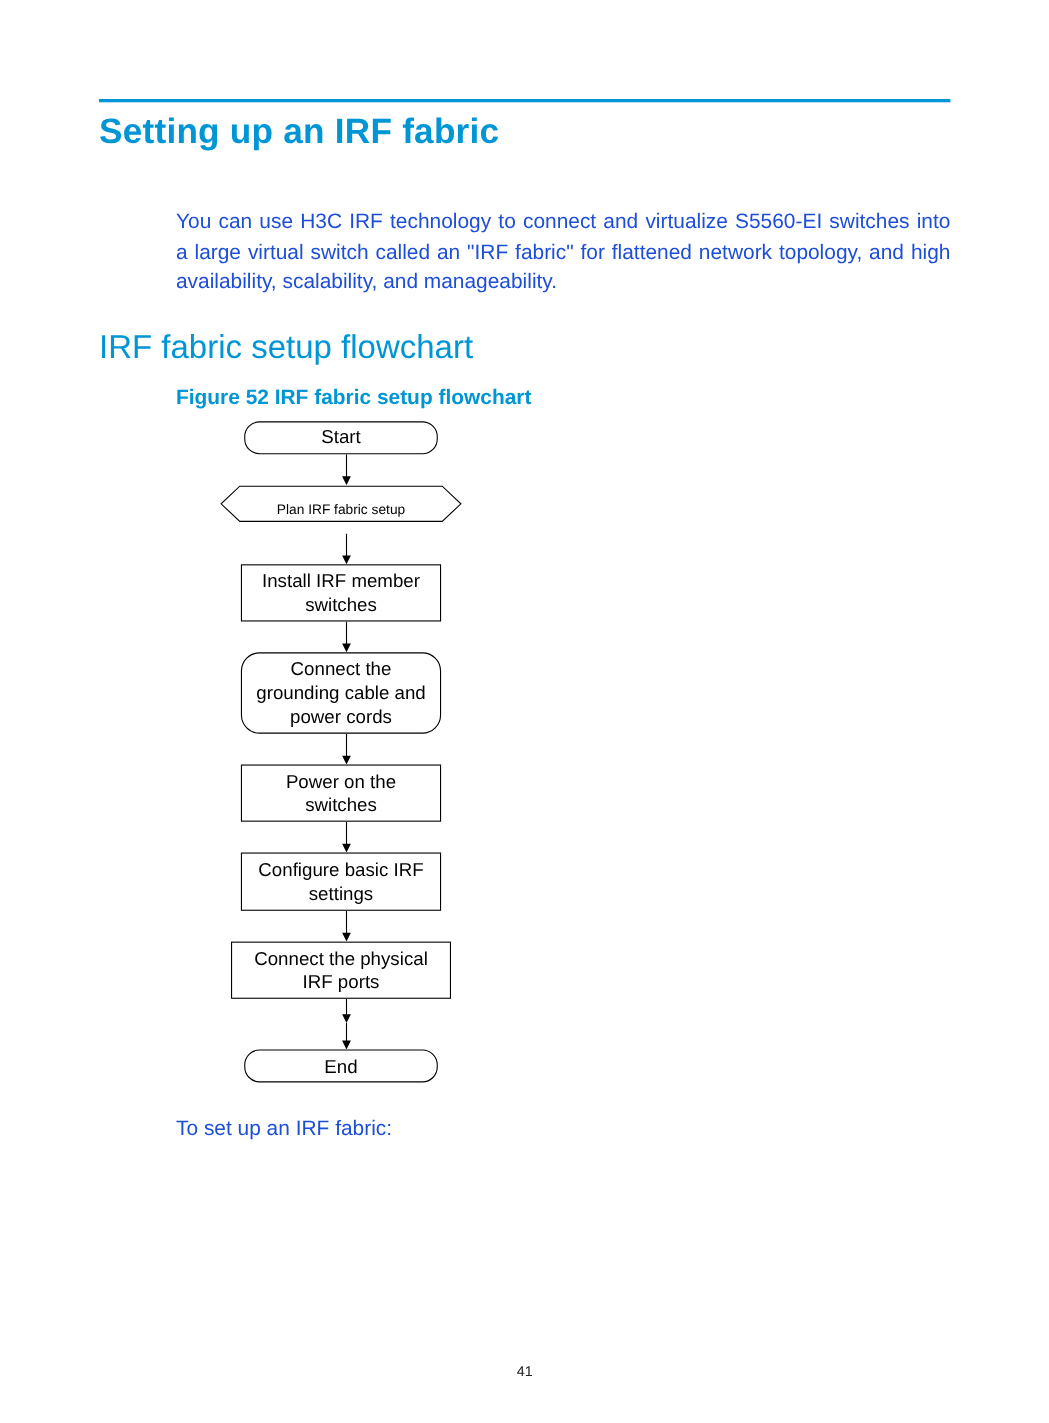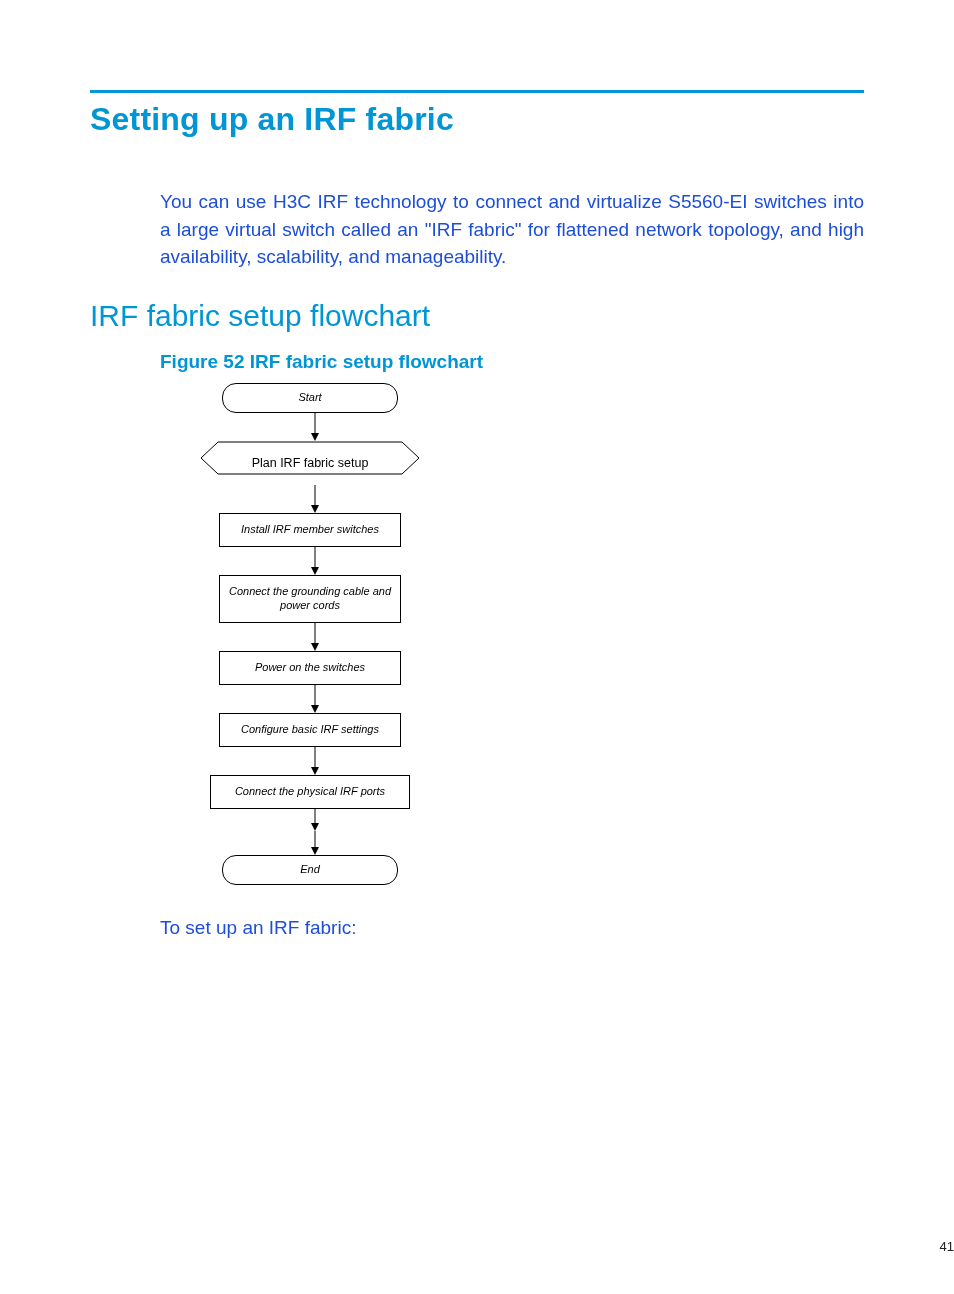--- a/index.html
+++ b/index.html
@@ -49,41 +49,40 @@
     margin-bottom: 10px;
   }
   .flowchart {
     margin-left: 70px;
     width: 300px;
   }
   .flow-node {
     position: relative;
     margin: 0 auto;
     text-align: center;
-    font-size: 11px;
+    font-size: 17px;
     line-height: 1.25;
     display: flex;
     align-items: center;
     justify-content: center;
     padding: 4px 6px;
     background: #fff;
-    font-style: italic;
   }
   .terminator {
     width: 176px;
     height: 30px;
     border: 1px solid #000;
     border-radius: 14px;
   }
   .process {
     width: 182px;
     min-height: 34px;
     border: 1px solid #000;
   }
-  .process.tall { min-height: 48px; }
+  .process.tall { min-height: 48px; border-radius: 17px; }
   .hex-wrap {
     width: 220px;
     height: 44px;
     margin: 0 auto;
     position: relative;
   }
   .hex-svg { position:absolute; inset:0; }
   .hex-label {
     position: absolute; inset: 0;
     display:flex; align-items:center; justify-content:center;
@@ -98,21 +97,21 @@
   .leadout {
     margin-left: 70px;
     margin-top: 32px;
     font-size: 19px;
     color: #1d4ed8;
   }
   .pagenum {
     position: absolute;
     bottom: 40px;
     width: 100%;
-    text-align: right;
+    text-align: center;
     font-size: 13px;
     color: #222;
   }
 </style>
 </head>
 <body>
 
 <div class="page">
   <div class="rule"></div>
 

